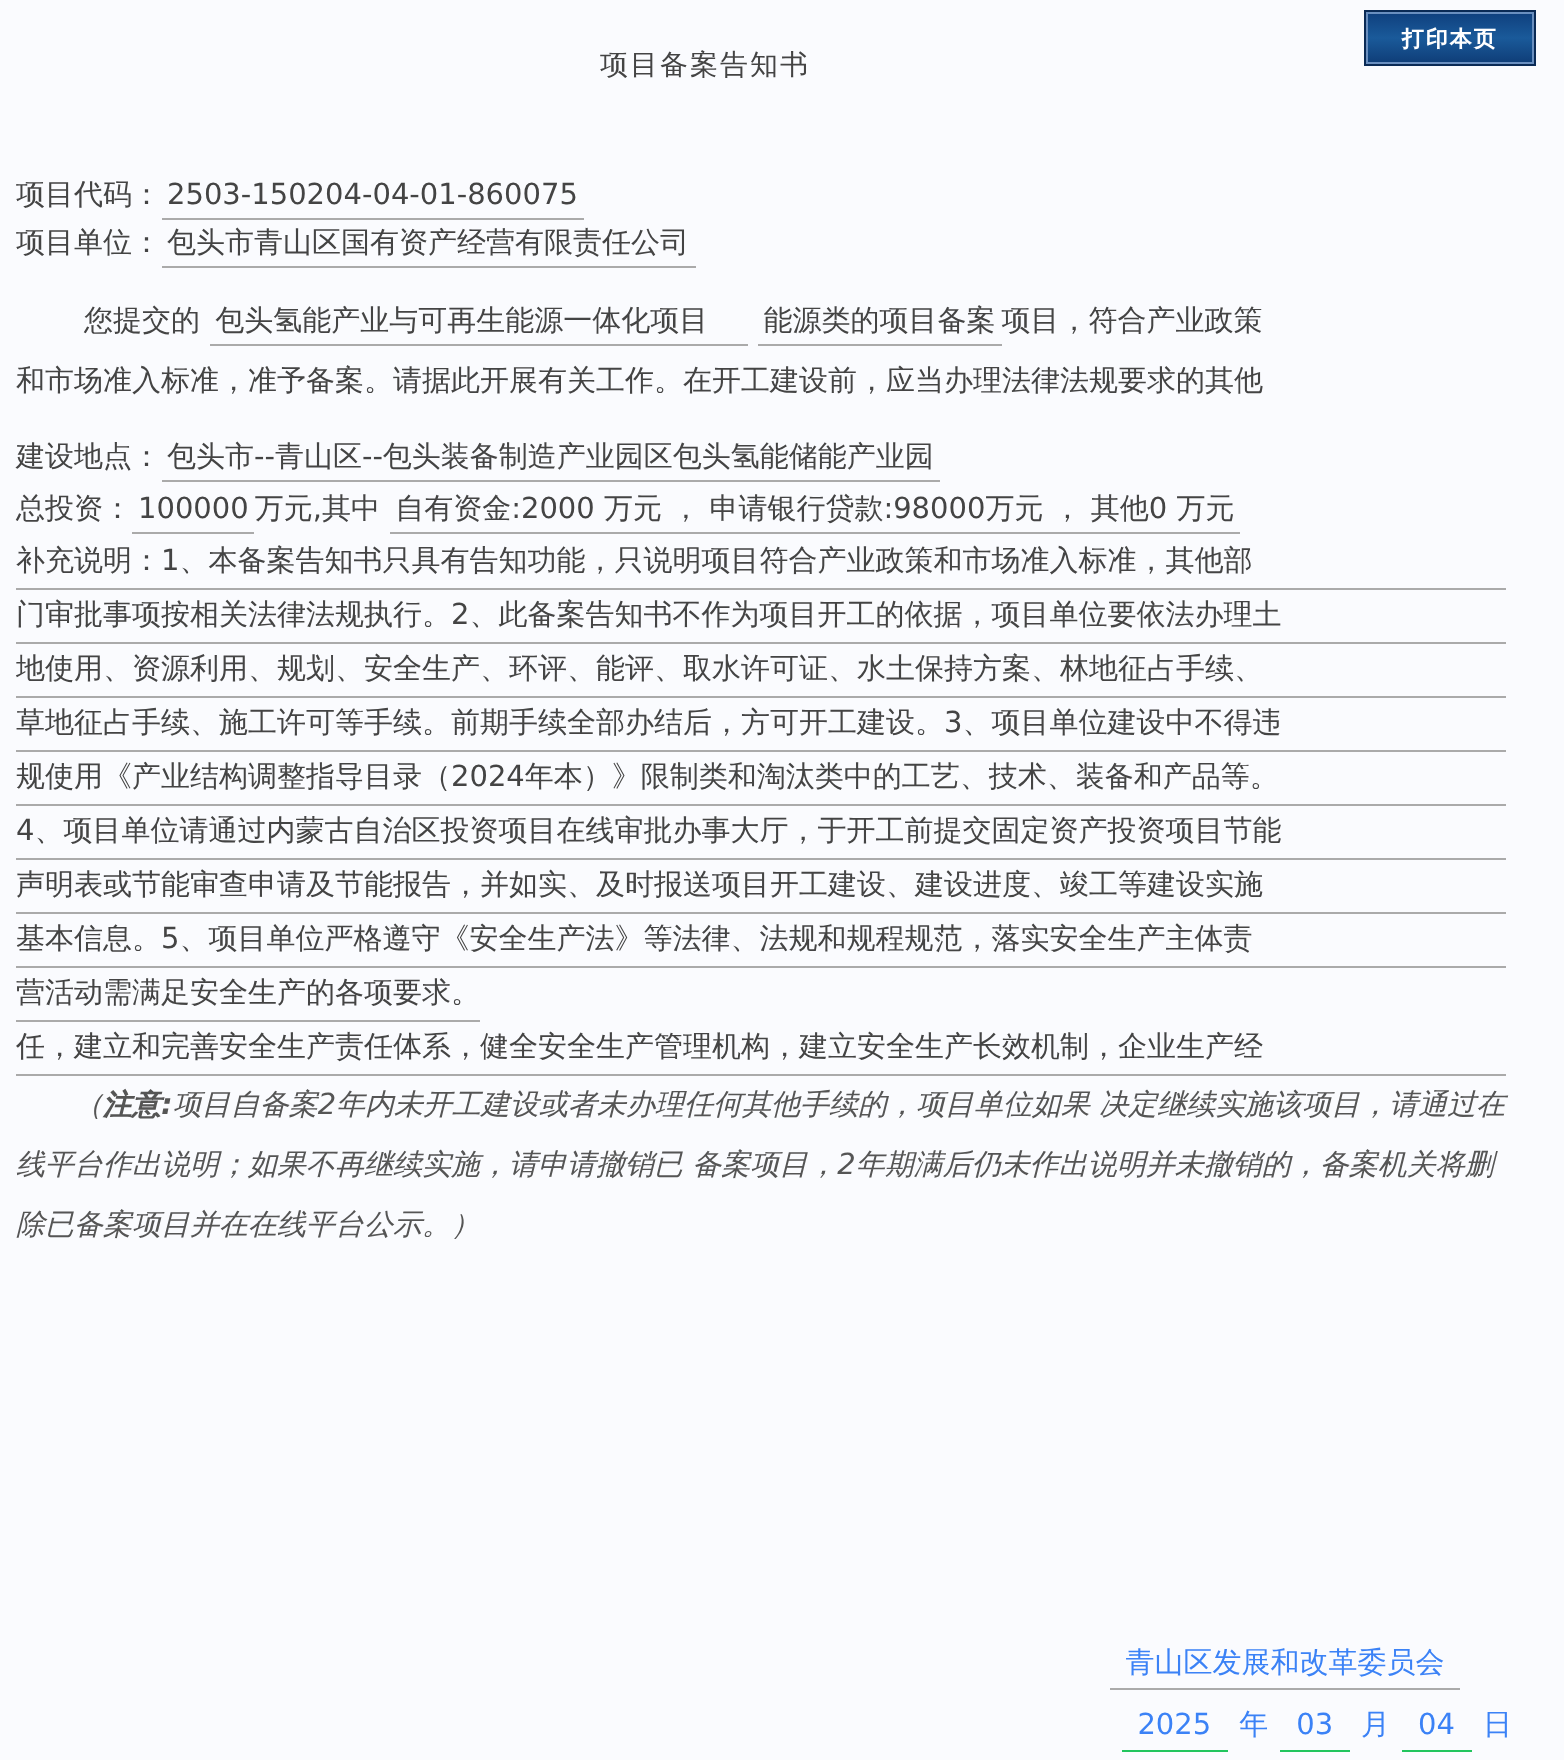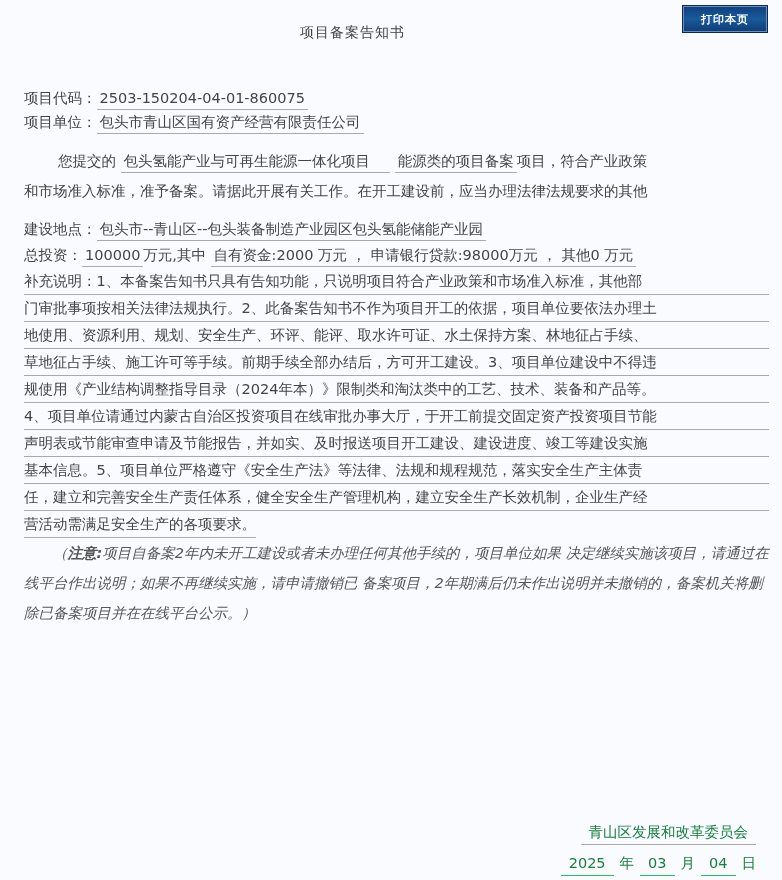--- a/index.html
+++ b/index.html
@@ -20,41 +20,41 @@
     display: flex; align-items: center; justify-content: center;
     cursor: pointer; letter-spacing: 1px;
   }
   .title {
     position: absolute; left: 0; width: 705px; top: 24px;
     text-align: center; font-size: 14px; color: #444;
     font-family: "DejaVu Serif", "Liberation Serif", serif;
     letter-spacing: 1px;
   }
   .content {
-    position: absolute; left: 24px; top: 86px; width: 745px;
+    position: absolute; left: 8px; top: 86px; width: 745px;
     font-size: 14.5px; line-height: 24px; color: #444;
   }
   .row { white-space: nowrap; }
   .u {
     display: inline-block;
     border-bottom: 1px solid #aaa;
     line-height: 22px;
     padding: 0 3px;
   }
   .para { margin-top: 8px; line-height: 30px; }
   .block-under { line-height: 26px; }
   .block-under .bl { display: block; border-bottom: 1px solid #aaa; height: 26px; white-space: nowrap; overflow: visible; }
   .block-under .bl.short { display: inline-block; }
   .note {
     margin-top: 0; font-style: italic; color: #555; line-height: 30px;
     font-size: 14.5px;
   }
   .note b { font-weight: bold; }
   .sign {
-    position: absolute; right: 26px; top: 820px; text-align: right; font-size: 14.5px; color: #15803d;
+    position: absolute; right: 26px; top: 820px; font-size: 14.5px; color: #3b82f6;
   }
   .sign .org { display: inline-block; border-bottom: 1px solid #aaa; padding: 0 8px; line-height: 24px; }
   .date-row { margin-top: 6px; line-height: 24px; }
   .date-row .d { display: inline-block; border-bottom: 1px solid #22c55e; padding: 0 8px; margin: 0 6px; }
   .mt10 { margin-top: 10px; }
 </style>
 </head>
 <body>
 
 <div class="print-btn">打印本页</div>
@@ -90,22 +90,22 @@
 
     <div class="block-under">
       <div class="bl"><span>补充说明：</span><span>1、本备案告知书只具有告知功能，只说明项目符合产业政策和市场准入标准，其他部</span></div>
       <div class="bl">门审批事项按相关法律法规执行。2、此备案告知书不作为项目开工的依据，项目单位要依法办理土</div>
       <div class="bl">地使用、资源利用、规划、安全生产、环评、能评、取水许可证、水土保持方案、林地征占手续、</div>
       <div class="bl">草地征占手续、施工许可等手续。前期手续全部办结后，方可开工建设。3、项目单位建设中不得违</div>
       <div class="bl">规使用《产业结构调整指导目录（2024年本）》限制类和淘汰类中的工艺、技术、装备和产品等。</div>
       <div class="bl">4、项目单位请通过内蒙古自治区投资项目在线审批办事大厅，于开工前提交固定资产投资项目节能</div>
       <div class="bl">声明表或节能审查申请及节能报告，并如实、及时报送项目开工建设、建设进度、竣工等建设实施</div>
       <div class="bl">基本信息。5、项目单位严格遵守《安全生产法》等法律、法规和规程规范，落实安全生产主体责</div>
+      <div class="bl short">营活动需满足安全生产的各项要求。</div>
       <div class="bl">任，建立和完善安全生产责任体系，健全安全生产管理机构，建立安全生产长效机制，企业生产经</div>
-      <div class="bl short">营活动需满足安全生产的各项要求。</div>
     </div>
   </div>
 
   <div class="note" style="text-indent:2em;">
     <span>（</span><b>注意:</b><span>项目自备案2年内未开工建设或者未办理任何其他手续的，项目单位如果 决定继续实施该项目，请通过在线平台作出说明；如果不再继续实施，请申请撤销已 备案项目，2年期满后仍未作出说明并未撤销的，备案机关将删除已备案项目并在在线平台公示。）</span>
   </div>
 </div>
 
 <div class="sign">
   <div><span class="org">青山区发展和改革委员会</span></div>

